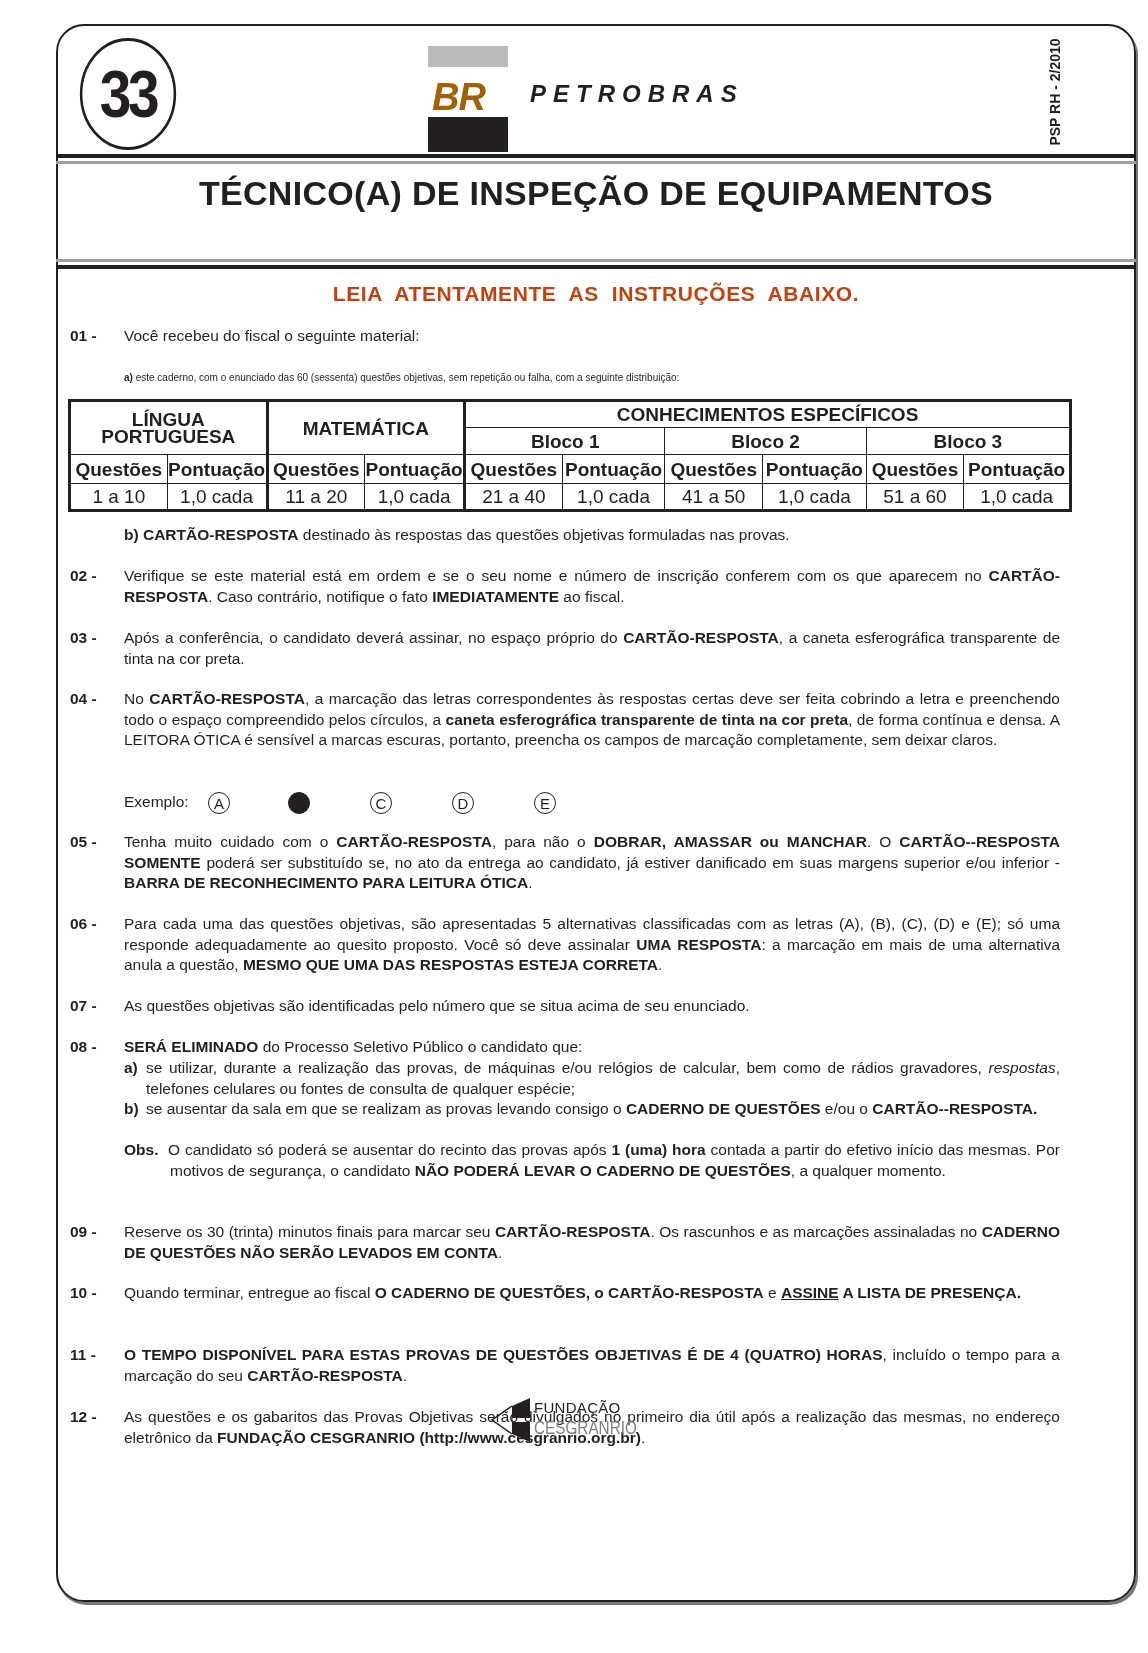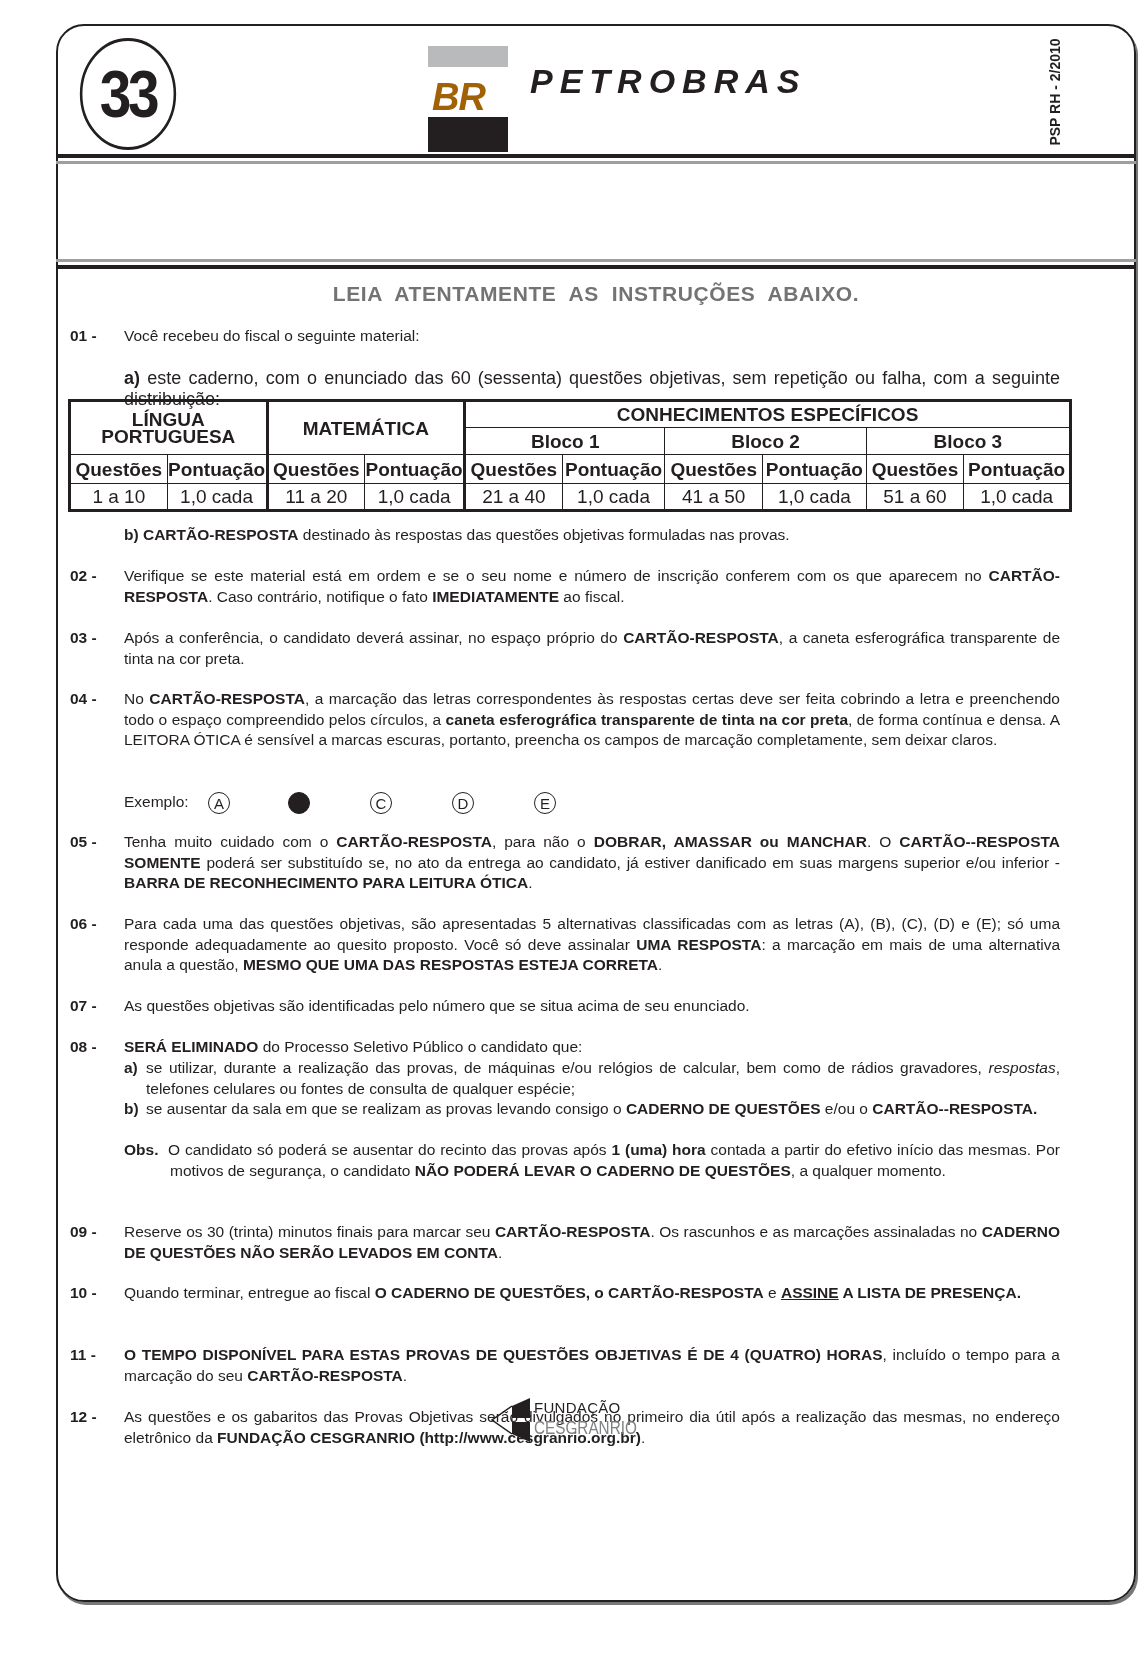--- a/index.html
+++ b/index.html
@@ -24,21 +24,21 @@
   .logo { position: absolute; left: 372px; top: 22px; width: 440px; height: 106px; }
   .logo .gray-bar { position: absolute; left: 0; top: 0; width: 80px; height: 21px; background: #b9babc; }
   .logo .black-box {
     position: absolute; left: 0; top: 33px; width: 80px; height: 73px; background: #231f20;
   }
   .logo .br-white-cap { position:absolute; left:0; top:33px; width:80px; height:38px; background:#fff; }
   .logo .br-letters {
     position:absolute; left:4px; top:30px; font-size:38px; font-weight:bold; font-style:italic; color:#a16207; letter-spacing:-1px;
   }
   .logo .petrobras {
-    position: absolute; left: 102px; top: 16px; font-size: 34px; font-weight: bold; font-style: italic;
+    position: absolute; left: 102px; top: 34px; font-size: 24px; font-weight: bold; font-style: italic;
     letter-spacing: 7px; color: #231f20;
   }
   .side-code {
     position: absolute; left: 1040px; top: 30px; width: 30px; height: 120px;
     display: flex; align-items: center; justify-content: center;
   }
   .side-code span {
     display: block; transform: rotate(-90deg); white-space: nowrap;
     font-size: 14px; font-weight: bold; color: #231f20;
   }
@@ -47,21 +47,21 @@
   .rule-gray { position: absolute; left: 56px; width: 1080px; background: #9d9fa2; }
 
   .title {
     position: absolute; left: 56px; top: 170px; width: 1080px; text-align: center;
     font-size: 34px; font-weight: bold; line-height: 46px; color: #231f20;
     font-family: "Liberation Sans", sans-serif; letter-spacing: 0.3px;
   }
 
   .subtitle {
     position: absolute; left: 56px; top: 282px; width: 1080px; text-align: center;
-    font-size: 21px; font-weight: bold; letter-spacing: 0.6px; color: #737373;
+    font-size: 21px; font-weight: bold; letter-spacing: 0.6px; color: #c2410c;
   }
 
   .content { position: absolute; left: 66px; top: 325px; width: 1000px; font-size: 15.5px; line-height: 20.5px; color: #231f20; }
   .item { position: absolute; left: 0; width: 1000px; }
   .item .num { position: absolute; left: 4px; top: 0; font-weight: bold; width: 50px; }
   .item .body { position: absolute; left: 58px; width: 936px; text-align: justify; }
   .item .body b, .item .body .b { font-weight: bold; }
   .u { text-decoration: underline; }
 
   
@@ -110,35 +110,36 @@
   </div>
   <div class="side-code" style="left:984px;top:8px;">
     <span>PSP RH - 2/2010</span>
   </div>
 </div>
 
 <div class="rule-black" style="top:154px;height:4px;"></div>
 <div class="rule-gray" style="top:161px;height:3px;"></div>
 
 <div class="title">
+  <div>TÉCNICO(A) DE INSPEÇÃO DE EQUIPAMENTOS</div>
 </div>
 
 <div class="rule-gray" style="top:259px;height:3px;"></div>
 <div class="rule-black" style="top:265px;height:4px;"></div>
 
 <div class="subtitle" style="white-space:pre;">LEIA  ATENTAMENTE  AS  INSTRUÇÕES  ABAIXO.</div>
 
 <div class="content" style="top:0;left:66px;">
 
   <div class="item" style="top:326px;">
     <span class="num">01  -</span>
     <div class="body"><span>Você recebeu do fiscal o seguinte material:</span></div>
   </div>
   <div class="item" style="top:368px;">
-    <div class="body" style="font-size:18px;">
+    <div class="body" style="font-size:10px;">
       <b>a)</b>
       <span>este caderno, com o enunciado das 60 (sessenta) questões objetivas, sem repetição ou falha, com a seguinte distribuição:</span>
     </div>
   </div>
 
   <div class="item" style="top:525px;">
     <div class="body">
       <b>b)</b>
       <b>CARTÃO-RESPOSTA</b><span> destinado às respostas das questões objetivas formuladas nas provas.</span>
     </div>

